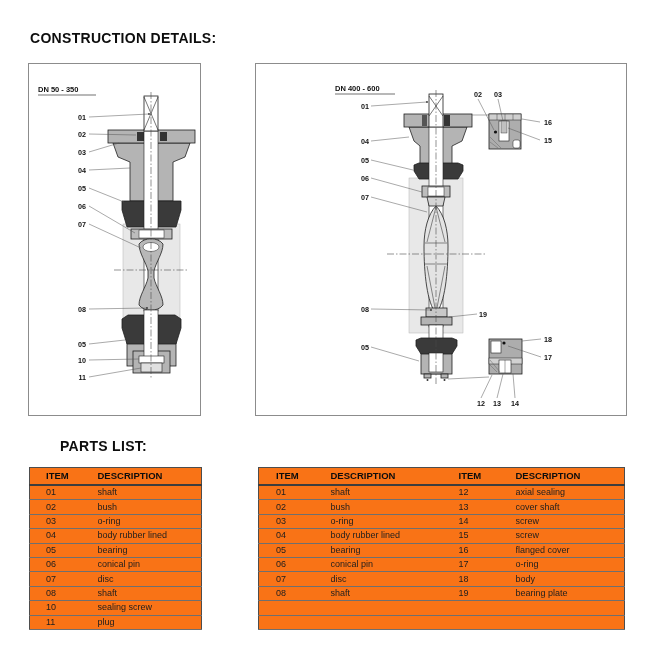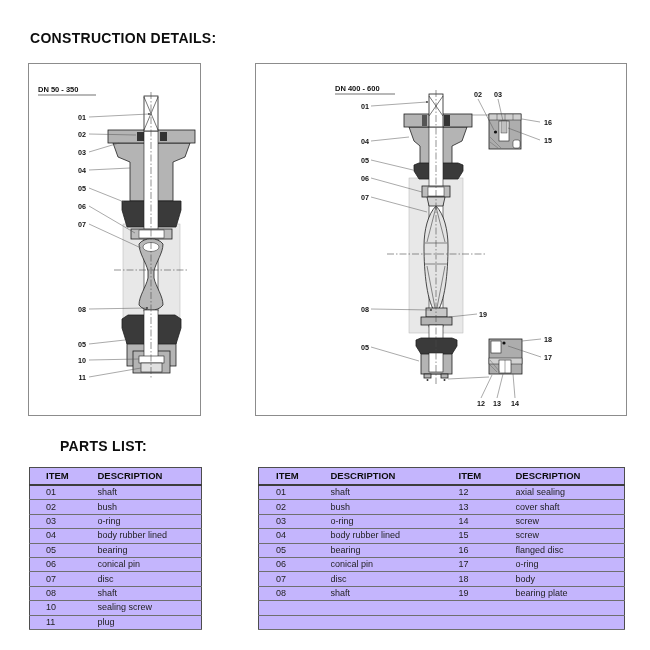--- a/index.html
+++ b/index.html
@@ -12,21 +12,21 @@
   .doc-title { font-size:14px; font-weight:bold; letter-spacing:0.3px; color:#0d0d0d; white-space:nowrap; }
   .diagram-box { border:1px solid #8c8c8c; background:#fff; }
   svg text { user-select:none; }
   .co  { font-family:"Liberation Sans",sans-serif; font-size:7.2px; font-weight:bold; fill:#111; }
   .dn  { font-family:"Liberation Sans",sans-serif; font-size:7.5px; font-weight:bold; fill:#111; }
   .ol  { stroke:#1f1f1f; stroke-width:0.8; }
   .thin{ stroke:#555; stroke-width:0.5; fill:none; }
   .cl  { stroke:#4a4a4a; stroke-width:0.6; fill:none; stroke-dasharray:7 2 1.5 2; }
 
   table.parts {
-    border-collapse:collapse; table-layout:fixed; background:#c4b5fd;
+    border-collapse:collapse; table-layout:fixed; background:#f97316;
     border:1.5px solid #4d4d4d;
   }
   table.parts th {
     font-size:9.5px; font-weight:bold; text-align:left; color:#0d0d0d;
     height:16px; padding:0; border-bottom:2px solid #3d3d3d; line-height:1;
     white-space:nowrap; overflow:hidden;
   }
   table.parts td {
     font-size:9px; text-align:left; color:#1e1e1e;
     height:13.4px; padding:0; border-bottom:1px solid #6f6f6f; line-height:1;
@@ -328,21 +328,21 @@
       <tr>
         <td>04</td>
         <td>body rubber lined</td>
         <td>15</td>
         <td>screw</td>
       </tr>
       <tr>
         <td>05</td>
         <td>bearing</td>
         <td>16</td>
-        <td>flanged disc</td>
+        <td>flanged cover</td>
       </tr>
       <tr>
         <td>06</td>
         <td>conical pin</td>
         <td>17</td>
         <td>o-ring</td>
       </tr>
       <tr>
         <td>07</td>
         <td>disc</td>

